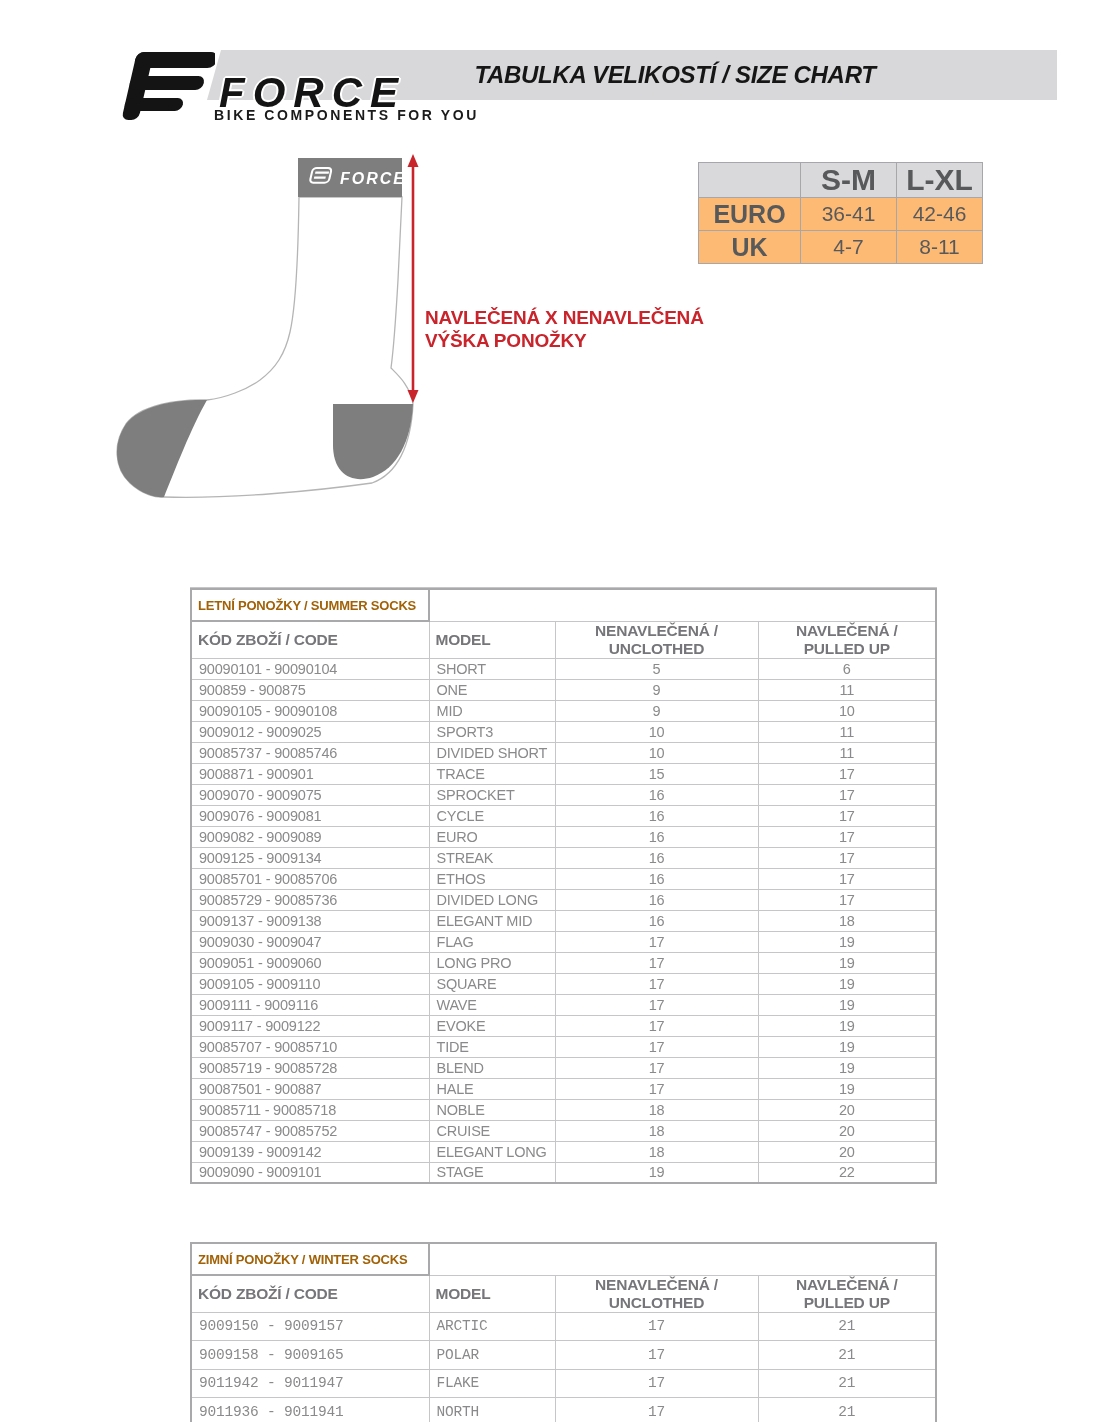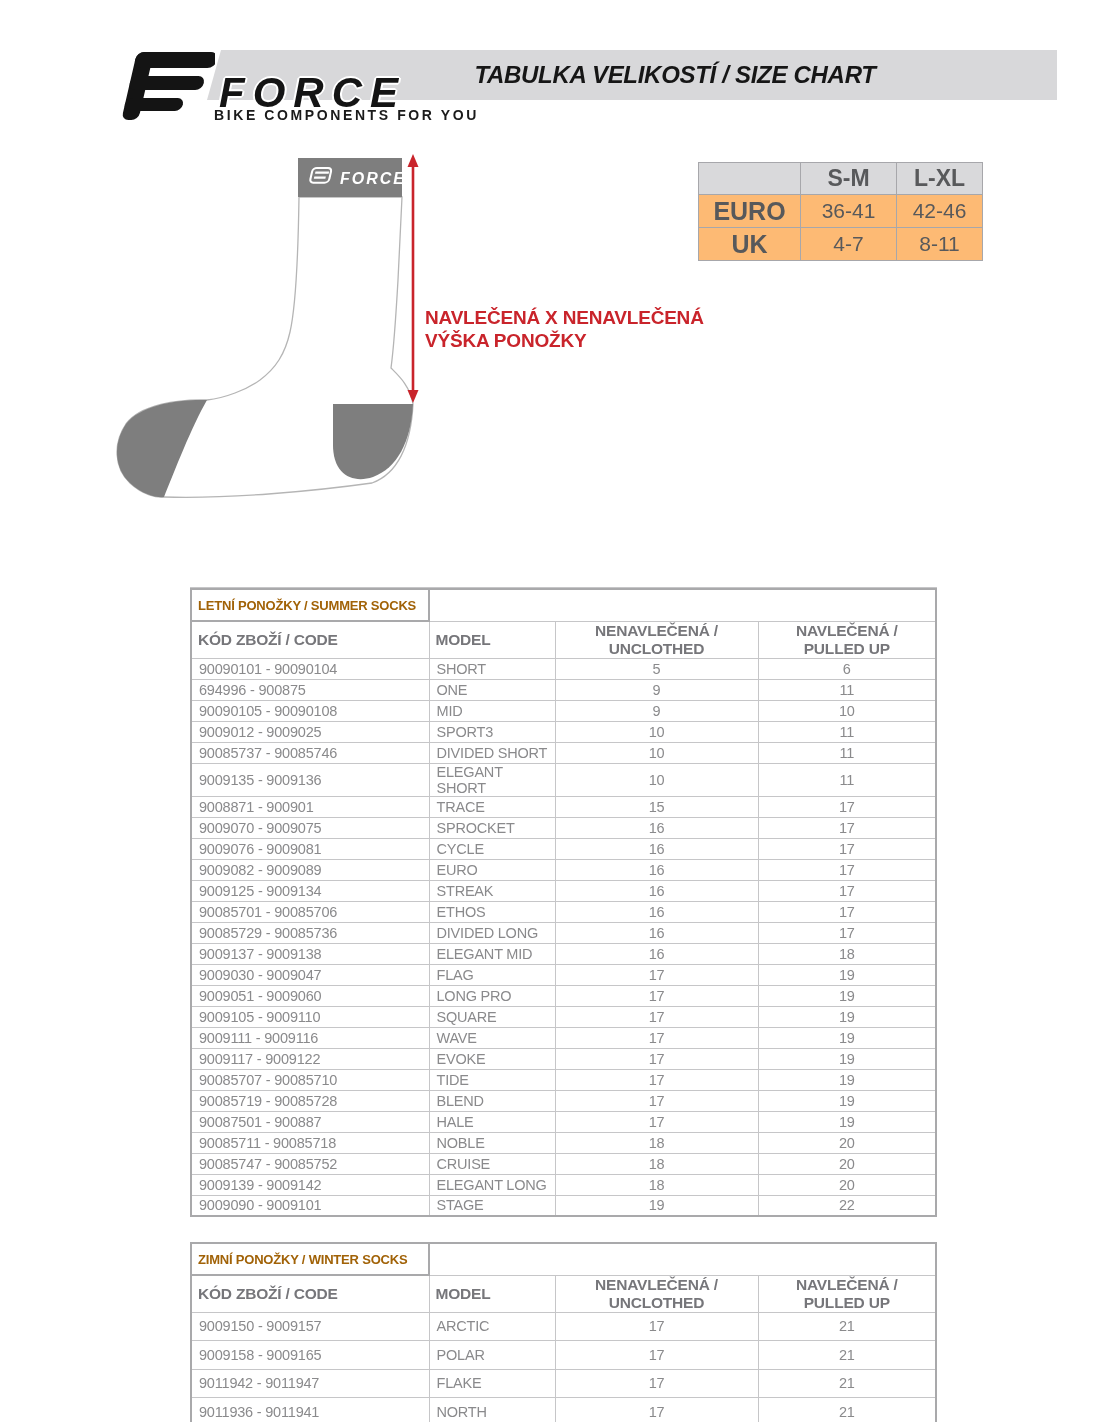--- a/index.html
+++ b/index.html
@@ -38,21 +38,21 @@
     position:absolute; left:425px; top:306px;
     font-size:19px; font-weight:600; color:#c9242b; line-height:23px;
     letter-spacing:-0.2px; white-space:nowrap;
   }
   
   .sizes {
     position:absolute; left:698px; top:162px; width:284px;
     border-collapse:collapse; table-layout:fixed; color:#58595b;
   }
   .sizes td, .sizes th { border:1px solid #a7a7ab; text-align:center; vertical-align:middle; }
-  .sizes thead th { background:#d9d9db; height:32px; font-size:23px; font-weight:bold; }
+  .sizes thead th { background:#d9d9db; height:32px; font-size:30px; font-weight:bold; }
   .sizes tbody td { height:33px; font-size:21px; background:#fdba74; }
   .sizes tbody td.c0 { font-weight:bold; font-size:25px; }
   
   .section-title-box {
     position:absolute; left:190px; top:539px; width:747px; height:31px;
     border:2px solid #c6c6c8; background:#fff;
     display:flex; align-items:center; justify-content:center;margin-top:48px;
   }
   .section-title-box span {
     font-size:20px; font-weight:bold; color:#8a8a8c; letter-spacing:-0.2px;
@@ -67,21 +67,21 @@
     padding:0 6px; vertical-align:middle; background:#fff; }
   .data-table .label-row td { border:none; }
   .data-table .label-cell {
     border:2px solid #a9a9ab !important; font-weight:bold; color:#a16207;
     font-size:13px; height:32px;
   }
   .data-table .head-row td { font-weight:bold; color:#76767a; font-size:15.5px; height:33px; }
   .summer { top:588px; }
   .winter { top:1242px; }
   .summer tbody td { height:21px; }
-  .winter tbody td { height:28.5px; }
+  .winter tbody td { height:28.5px;font-family:Liberation Mono, monospace; }
   .data-table td.c2, .data-table td.c3, .data-table td.h2, .data-table td.h3 { text-align:center; }
   .data-table td.c0, .data-table td.c1 { text-align:left;padding-left:7px; }
   .col-code { width:238px; } .col-model { width:126px; }
   .col-uncl { width:203px; } .col-pull { width:178px; }
 </style>
 </head>
 <body>
 
 <div class="page">
 
@@ -185,46 +185,40 @@
       </tr>
     </thead>
     <tbody>
         <tr>
           <td class="c0">90090101 - 90090104</td>
           <td class="c1">SHORT</td>
           <td class="c2">5</td>
           <td class="c3">6</td>
         </tr>
         <tr>
-          <td class="c0">694996 - 900875</td>
+          <td class="c0">900859 - 900875</td>
           <td class="c1">ONE</td>
           <td class="c2">9</td>
           <td class="c3">11</td>
         </tr>
         <tr>
           <td class="c0">90090105 - 90090108</td>
           <td class="c1">MID</td>
           <td class="c2">9</td>
           <td class="c3">10</td>
         </tr>
         <tr>
           <td class="c0">9009012 - 9009025</td>
           <td class="c1">SPORT3</td>
           <td class="c2">10</td>
           <td class="c3">11</td>
         </tr>
         <tr>
           <td class="c0">90085737 - 90085746</td>
           <td class="c1">DIVIDED SHORT</td>
-          <td class="c2">10</td>
-          <td class="c3">11</td>
-        </tr>
-        <tr>
-          <td class="c0">9009135 - 9009136</td>
-          <td class="c1">ELEGANT SHORT</td>
           <td class="c2">10</td>
           <td class="c3">11</td>
         </tr>
         <tr>
           <td class="c0">9008871 - 900901</td>
           <td class="c1">TRACE</td>
           <td class="c2">15</td>
           <td class="c3">17</td>
         </tr>
         <tr>

